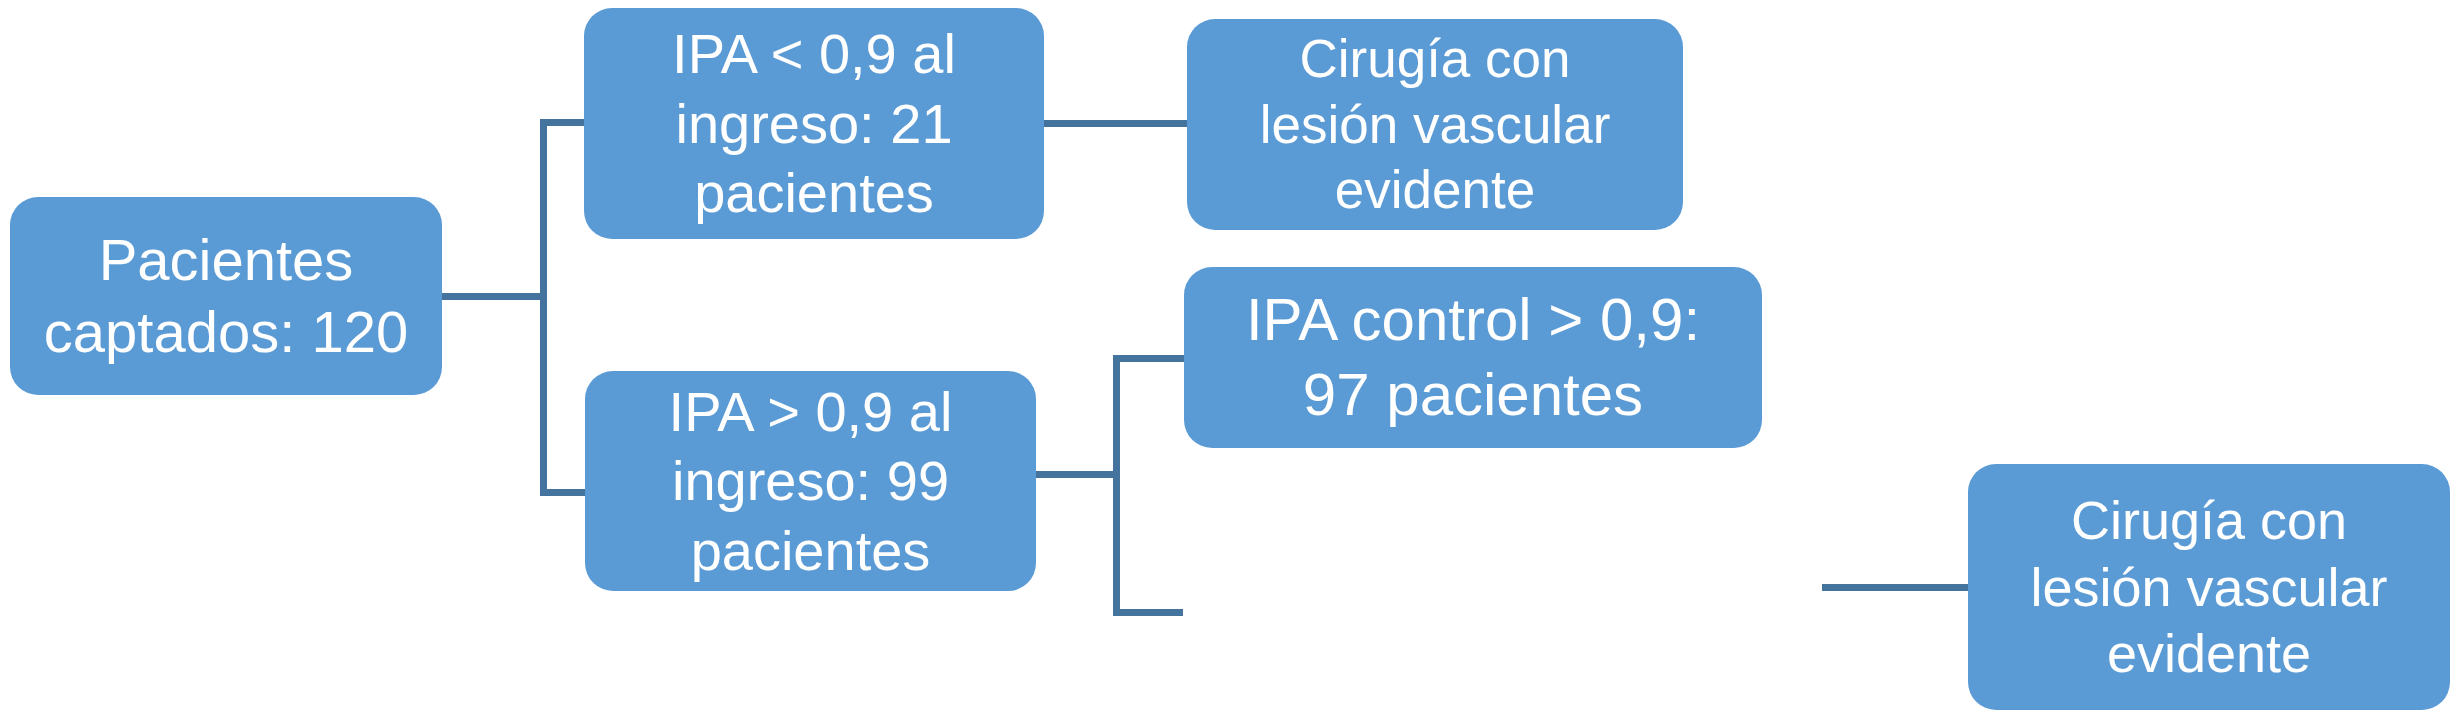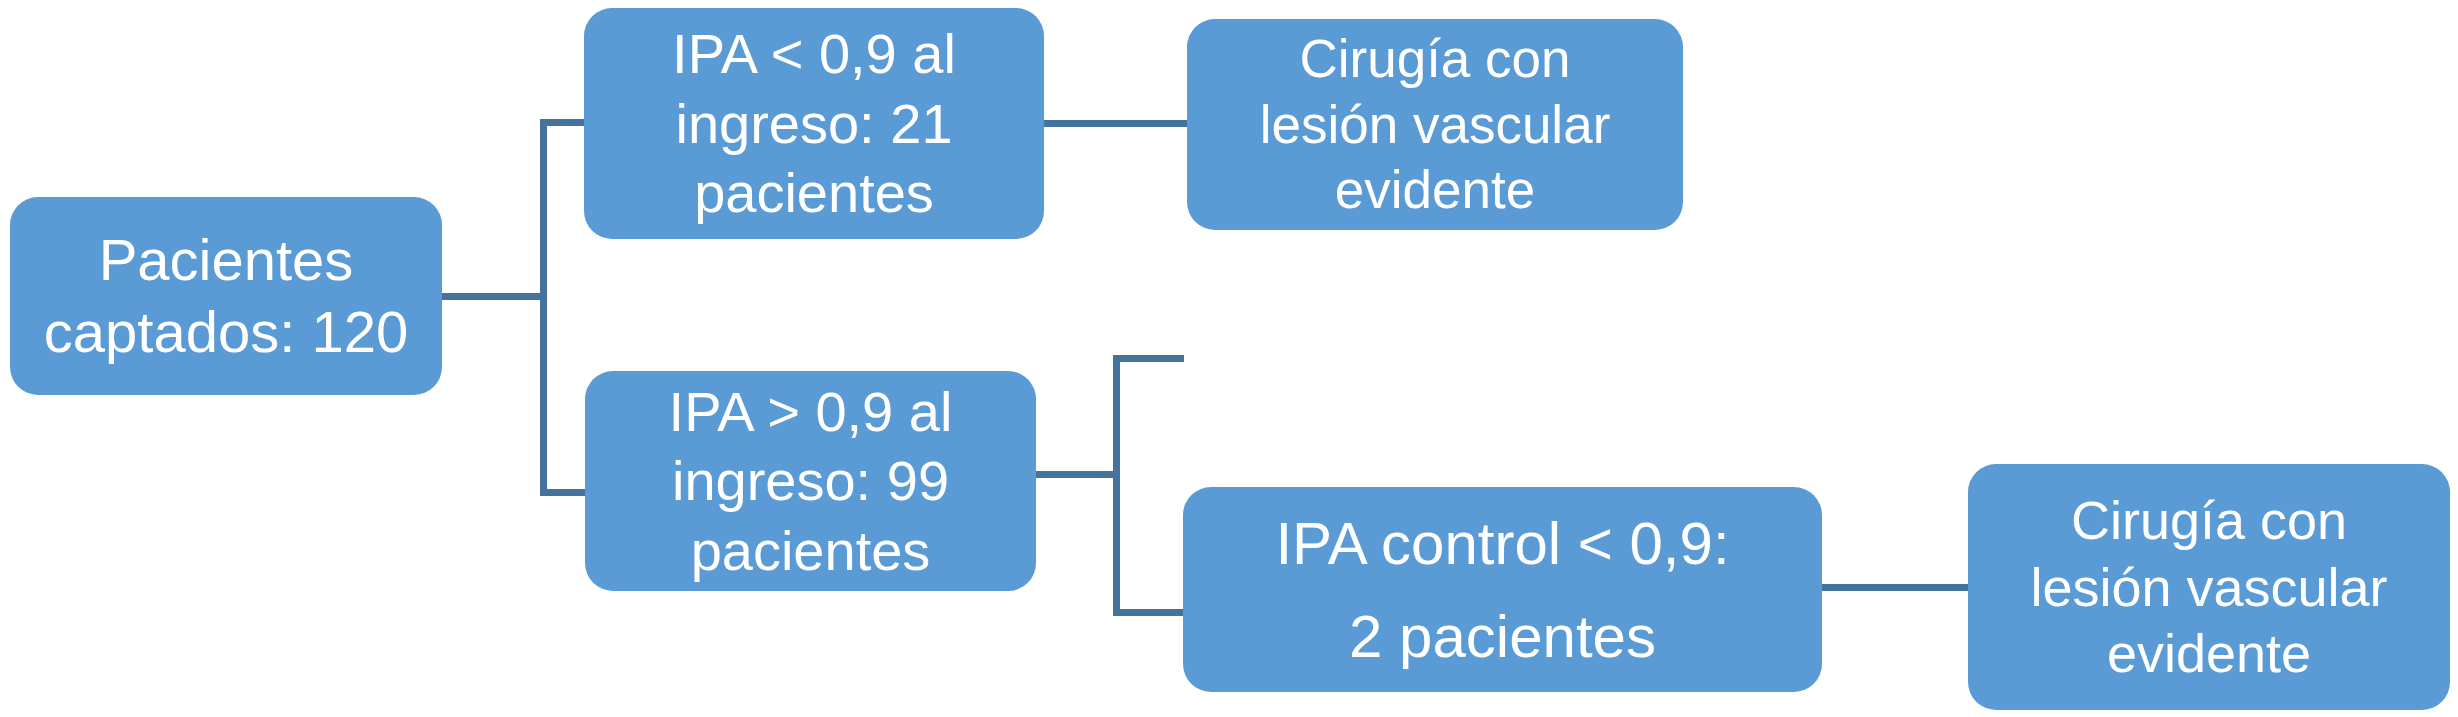--- a/index.html
+++ b/index.html
@@ -83,25 +83,25 @@
 lesión vascular
 evidente</span>
   </div>
 
   <div class="node n4">
     <span>IPA &gt; 0,9 al
 ingreso: 99
 pacientes</span>
   </div>
 
+  <div class="node n5">
+    <span>IPA control &gt; 0,9:
+97 pacientes</span>
+  </div>
 
-  <div class="node n6">
-    <span>IPA control &lt; 0,9:
-2 pacientes</span>
-  </div>
 
   <div class="node n7">
     <span>Cirugía con
 lesión vascular
 evidente</span>
   </div>
 
 </div>
 
 </body></html>

